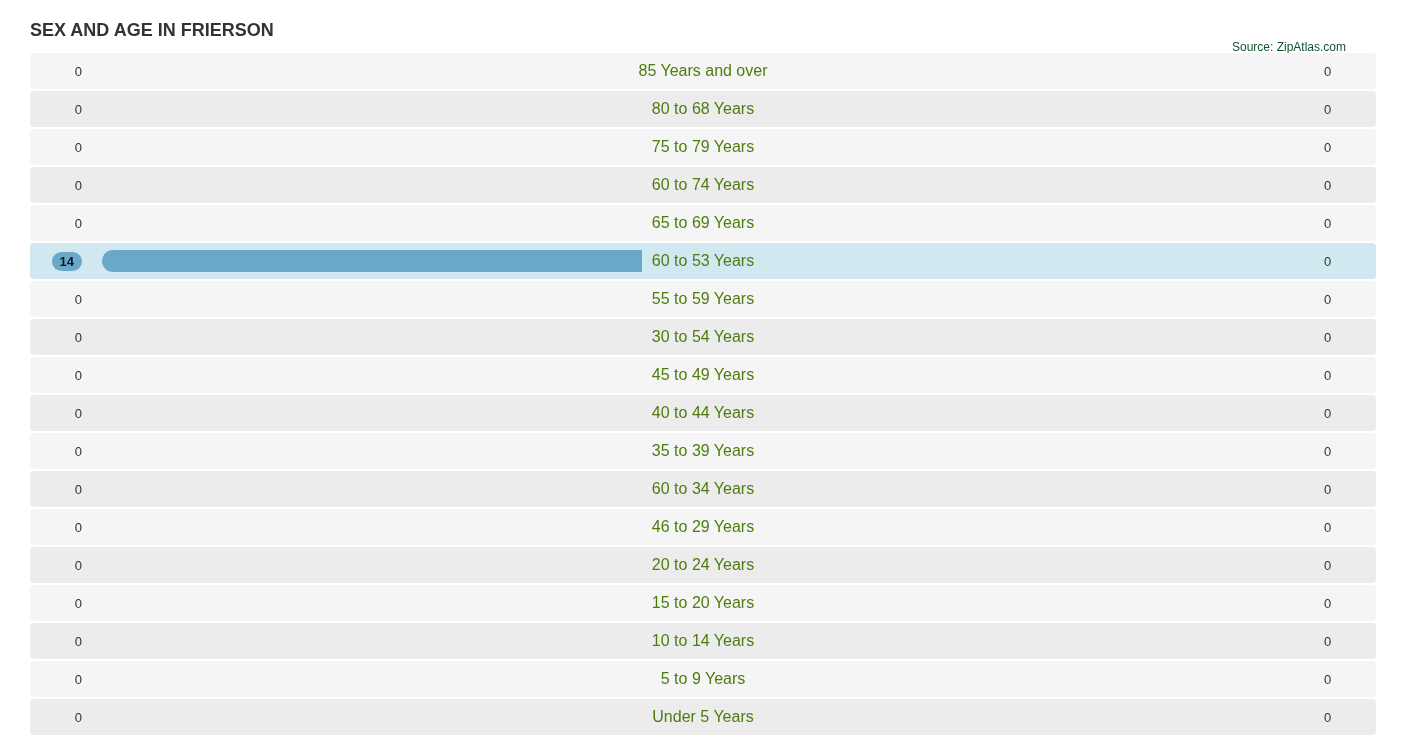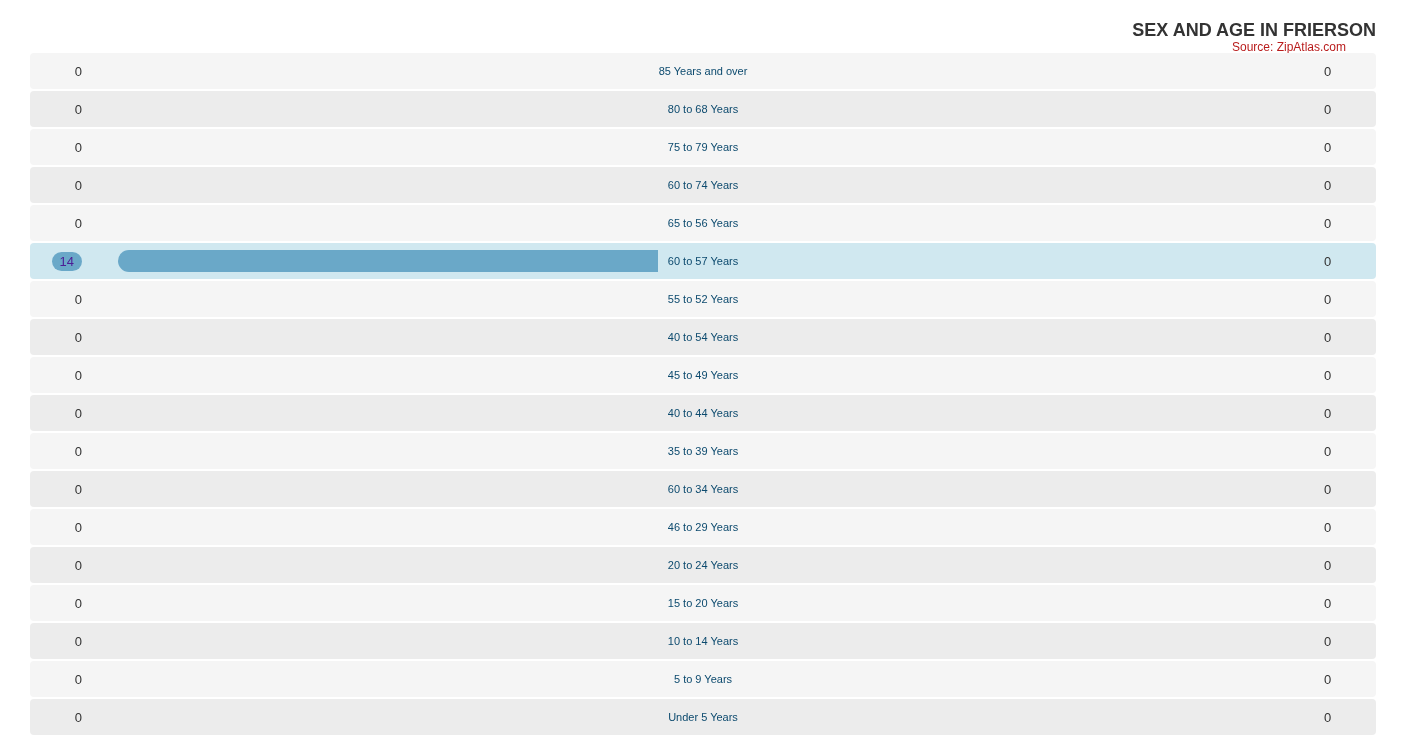--- a/index.html
+++ b/index.html
@@ -8,28 +8,27 @@
       background: #fff;
       width: 1406px;
       min-height: 740px;
       padding: 20px 30px;
     }
     .chart-title {
       font-size: 18px;
       font-weight: bold;
       color: #333;
       margin-bottom: 12px;
-      text-align: right;
     }
     .source-text {
       position: absolute;
       top: 20px;
       right: 30px;
       font-size: 12px;
-      color: #b91c1c;
+      color: #14532d;
     }
     .chart-container {
       position: relative;
       margin-top: 10px;
       width: 100%;
     }
     .row {
       display: flex;
       align-items: center;
       height: 36px;
@@ -60,22 +59,22 @@
       padding-right: 4px;
     }
     .left-bar {
       height: 22px;
       border-radius: 11px 0 0 11px;
       background: #7eb8d4;
       min-width: 0;
     }
     .center-label {
       background: transparent;
-      font-size: 11px;
-      color: #0c4a6e;
+      font-size: 16px;
+      color: #4d7c0f;
       white-space: nowrap;
       text-align: right;
       padding: 0 6px;
       z-index: 2;
       flex-shrink: 0;
     }
     .right-bar-container {
       flex: 1;
       display: flex;
       justify-content: flex-start;
@@ -95,26 +94,26 @@
       font-size: 13px;
       color: #333;
       padding-left: 8px;
       flex-shrink: 0;
     }
     
     .row-highlighted {
       background: #d0e8f0 !important;
     }
     .left-value-highlight {
-      color: #4c1d95;
+      color: #0f172a;
       background: #6aa8c8;
       border-radius: 12px;
       padding: 2px 8px;
       font-size: 13px;
-      font-weight: normal;
+      font-weight: bold;
     }
   </style>
 </head>
 <body>
 
 <div style="position:relative;">
   <div class="chart-title">SEX AND AGE IN FRIERSON</div>
   <div class="source-text">Source: ZipAtlas.com</div>
 
   <div class="chart-container">
@@ -161,56 +160,56 @@
           <div class="right-bar-container">
             <div class="right-bar" style="width: 0px;"></div>
           </div>
           <div class="right-value">0</div>
         </div>
         <div class="row">
           <div class="left-value">0</div>
           <div class="left-bar-container">
             <div class="left-bar" style="width: 0px;"></div>
           </div>
-          <div class="center-label">65 to 56 Years</div>
+          <div class="center-label">65 to 69 Years</div>
           <div class="right-bar-container">
             <div class="right-bar" style="width: 0px;"></div>
           </div>
           <div class="right-value">0</div>
         </div>
         <div class="row row-highlighted">
           <div style="width: 60px; display: flex; justify-content: flex-end; padding-right: 8px;">
             <span class="left-value-highlight">14</span>
           </div>
           <div class="left-bar-container">
             <div class="left-bar" style="width: 540px; background: rgb(106, 168, 200);"></div>
           </div>
-          <div class="center-label">60 to 57 Years</div>
-          <div class="right-bar-container">
-            <div class="right-bar" style="width: 0px;"></div>
-          </div>
-          <div class="right-value">0</div>
-        </div>
-        <div class="row">
-          <div class="left-value">0</div>
-          <div class="left-bar-container">
-            <div class="left-bar" style="width: 0px;"></div>
-          </div>
-          <div class="center-label">55 to 52 Years</div>
-          <div class="right-bar-container">
-            <div class="right-bar" style="width: 0px;"></div>
-          </div>
-          <div class="right-value">0</div>
-        </div>
-        <div class="row">
-          <div class="left-value">0</div>
-          <div class="left-bar-container">
-            <div class="left-bar" style="width: 0px;"></div>
-          </div>
-          <div class="center-label">40 to 54 Years</div>
+          <div class="center-label">60 to 53 Years</div>
+          <div class="right-bar-container">
+            <div class="right-bar" style="width: 0px;"></div>
+          </div>
+          <div class="right-value">0</div>
+        </div>
+        <div class="row">
+          <div class="left-value">0</div>
+          <div class="left-bar-container">
+            <div class="left-bar" style="width: 0px;"></div>
+          </div>
+          <div class="center-label">55 to 59 Years</div>
+          <div class="right-bar-container">
+            <div class="right-bar" style="width: 0px;"></div>
+          </div>
+          <div class="right-value">0</div>
+        </div>
+        <div class="row">
+          <div class="left-value">0</div>
+          <div class="left-bar-container">
+            <div class="left-bar" style="width: 0px;"></div>
+          </div>
+          <div class="center-label">30 to 54 Years</div>
           <div class="right-bar-container">
             <div class="right-bar" style="width: 0px;"></div>
           </div>
           <div class="right-value">0</div>
         </div>
         <div class="row">
           <div class="left-value">0</div>
           <div class="left-bar-container">
             <div class="left-bar" style="width: 0px;"></div>
           </div>

